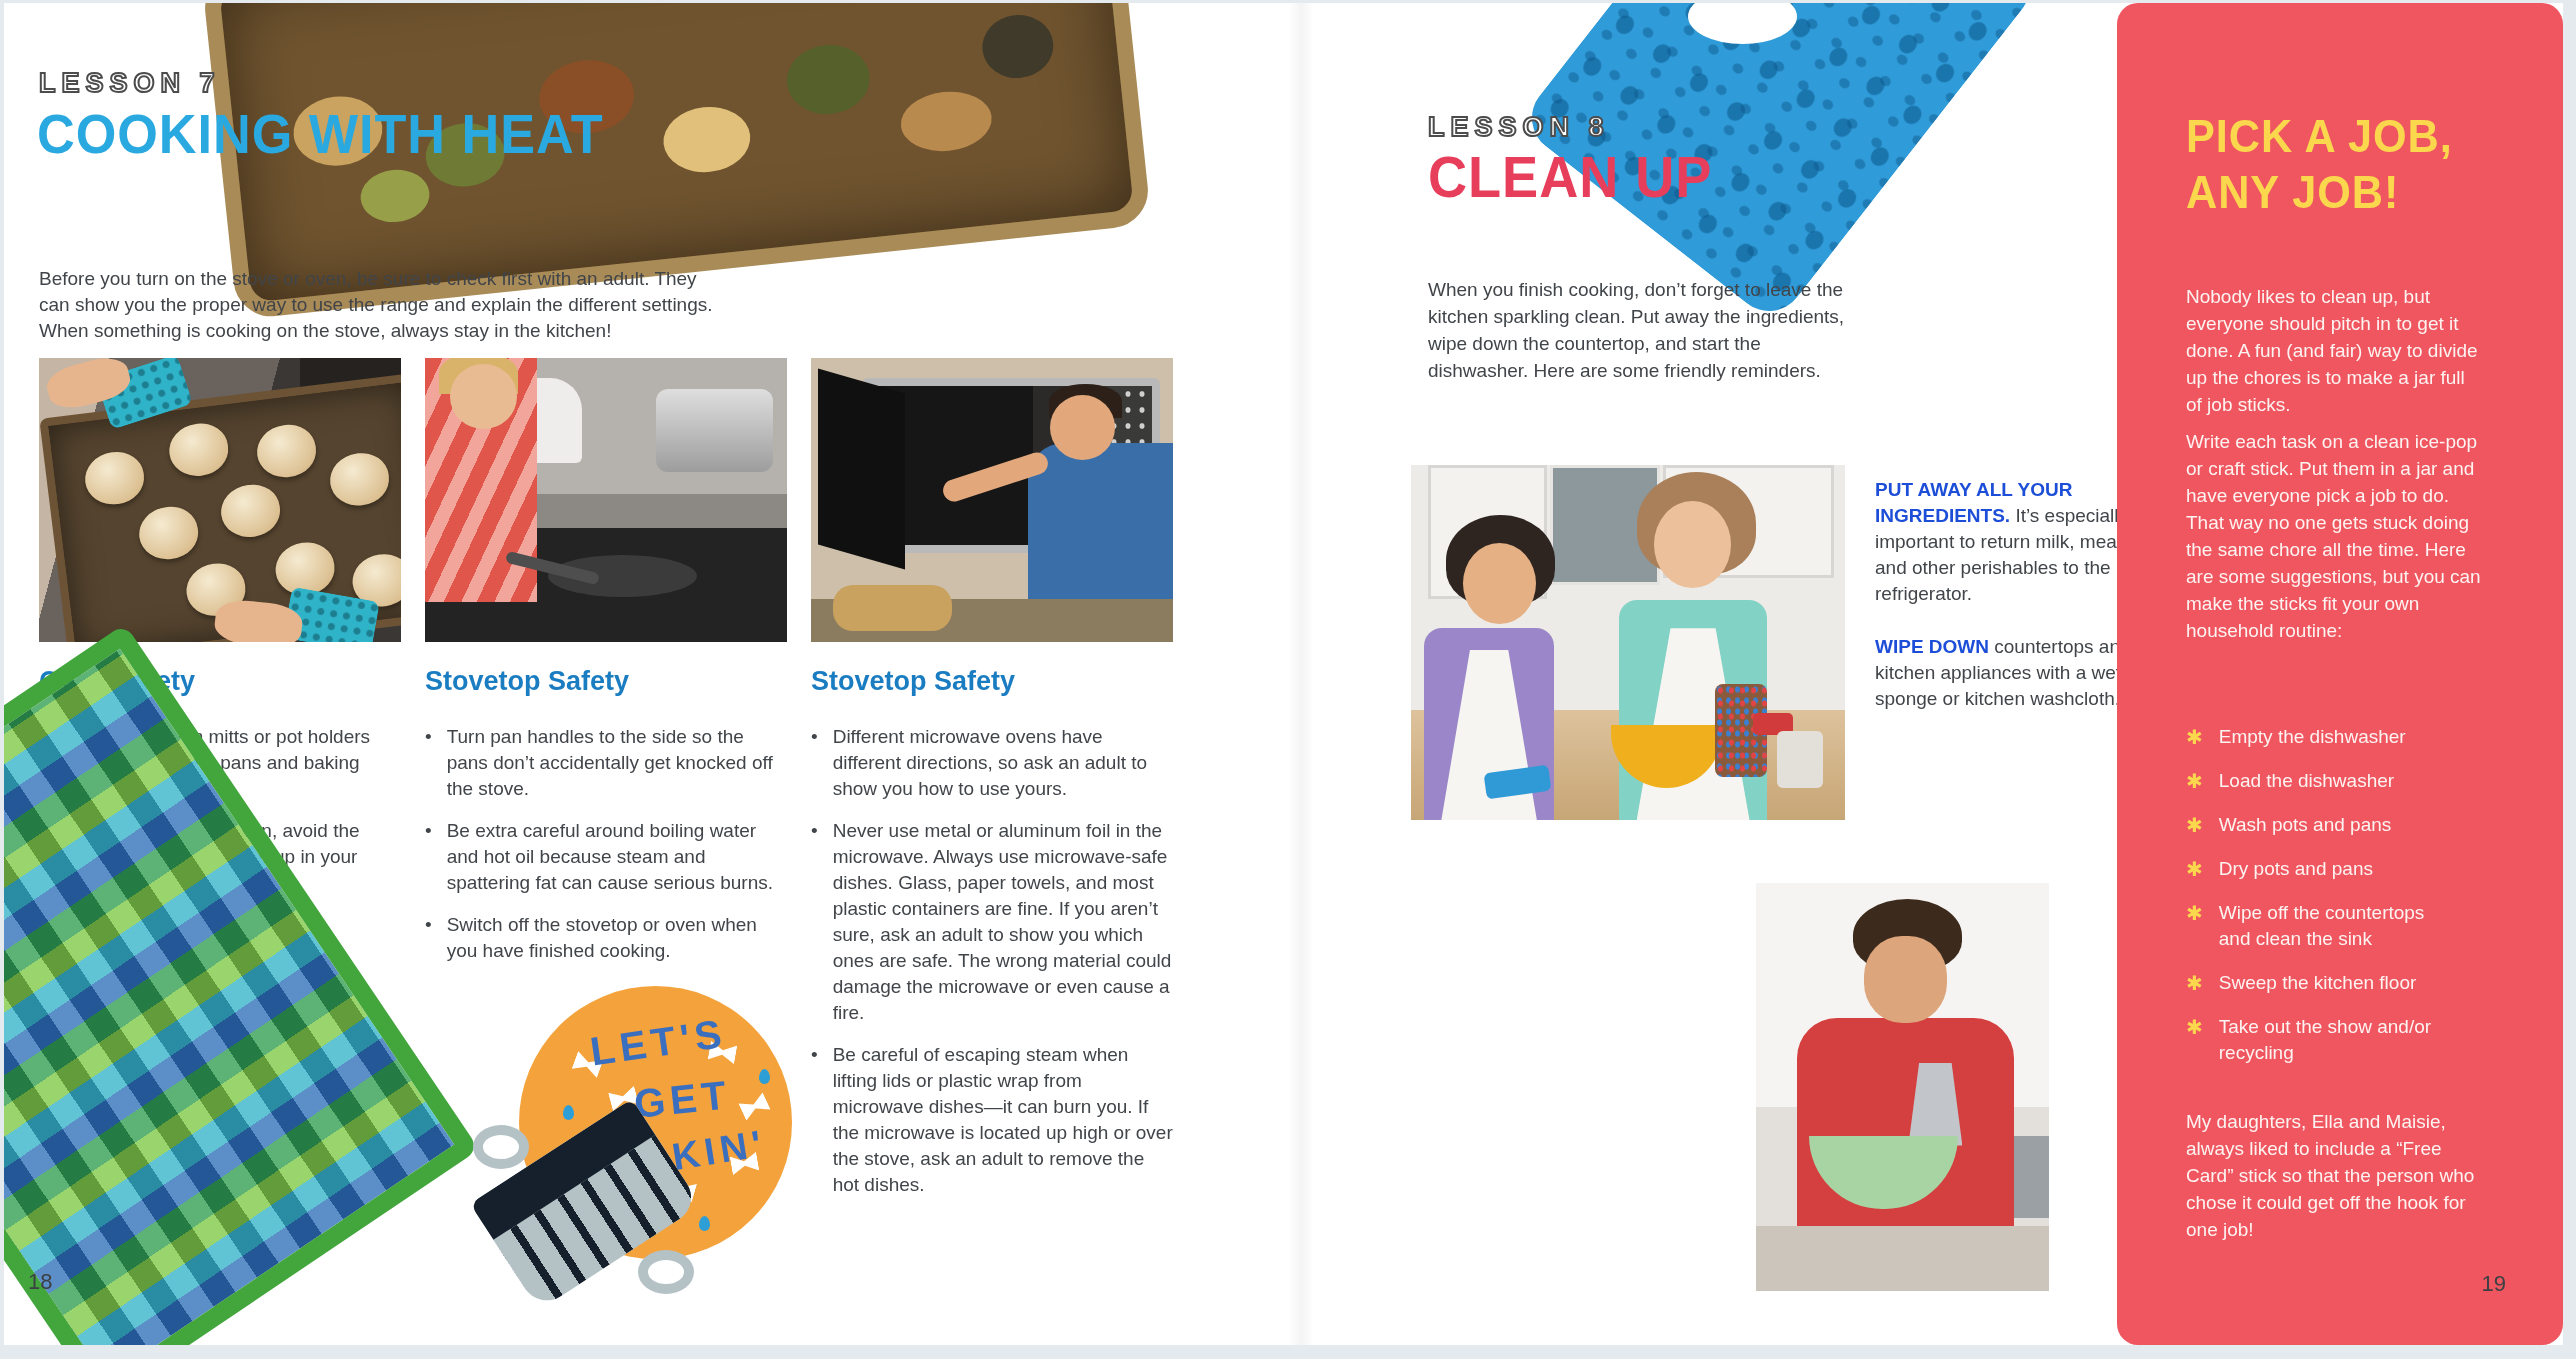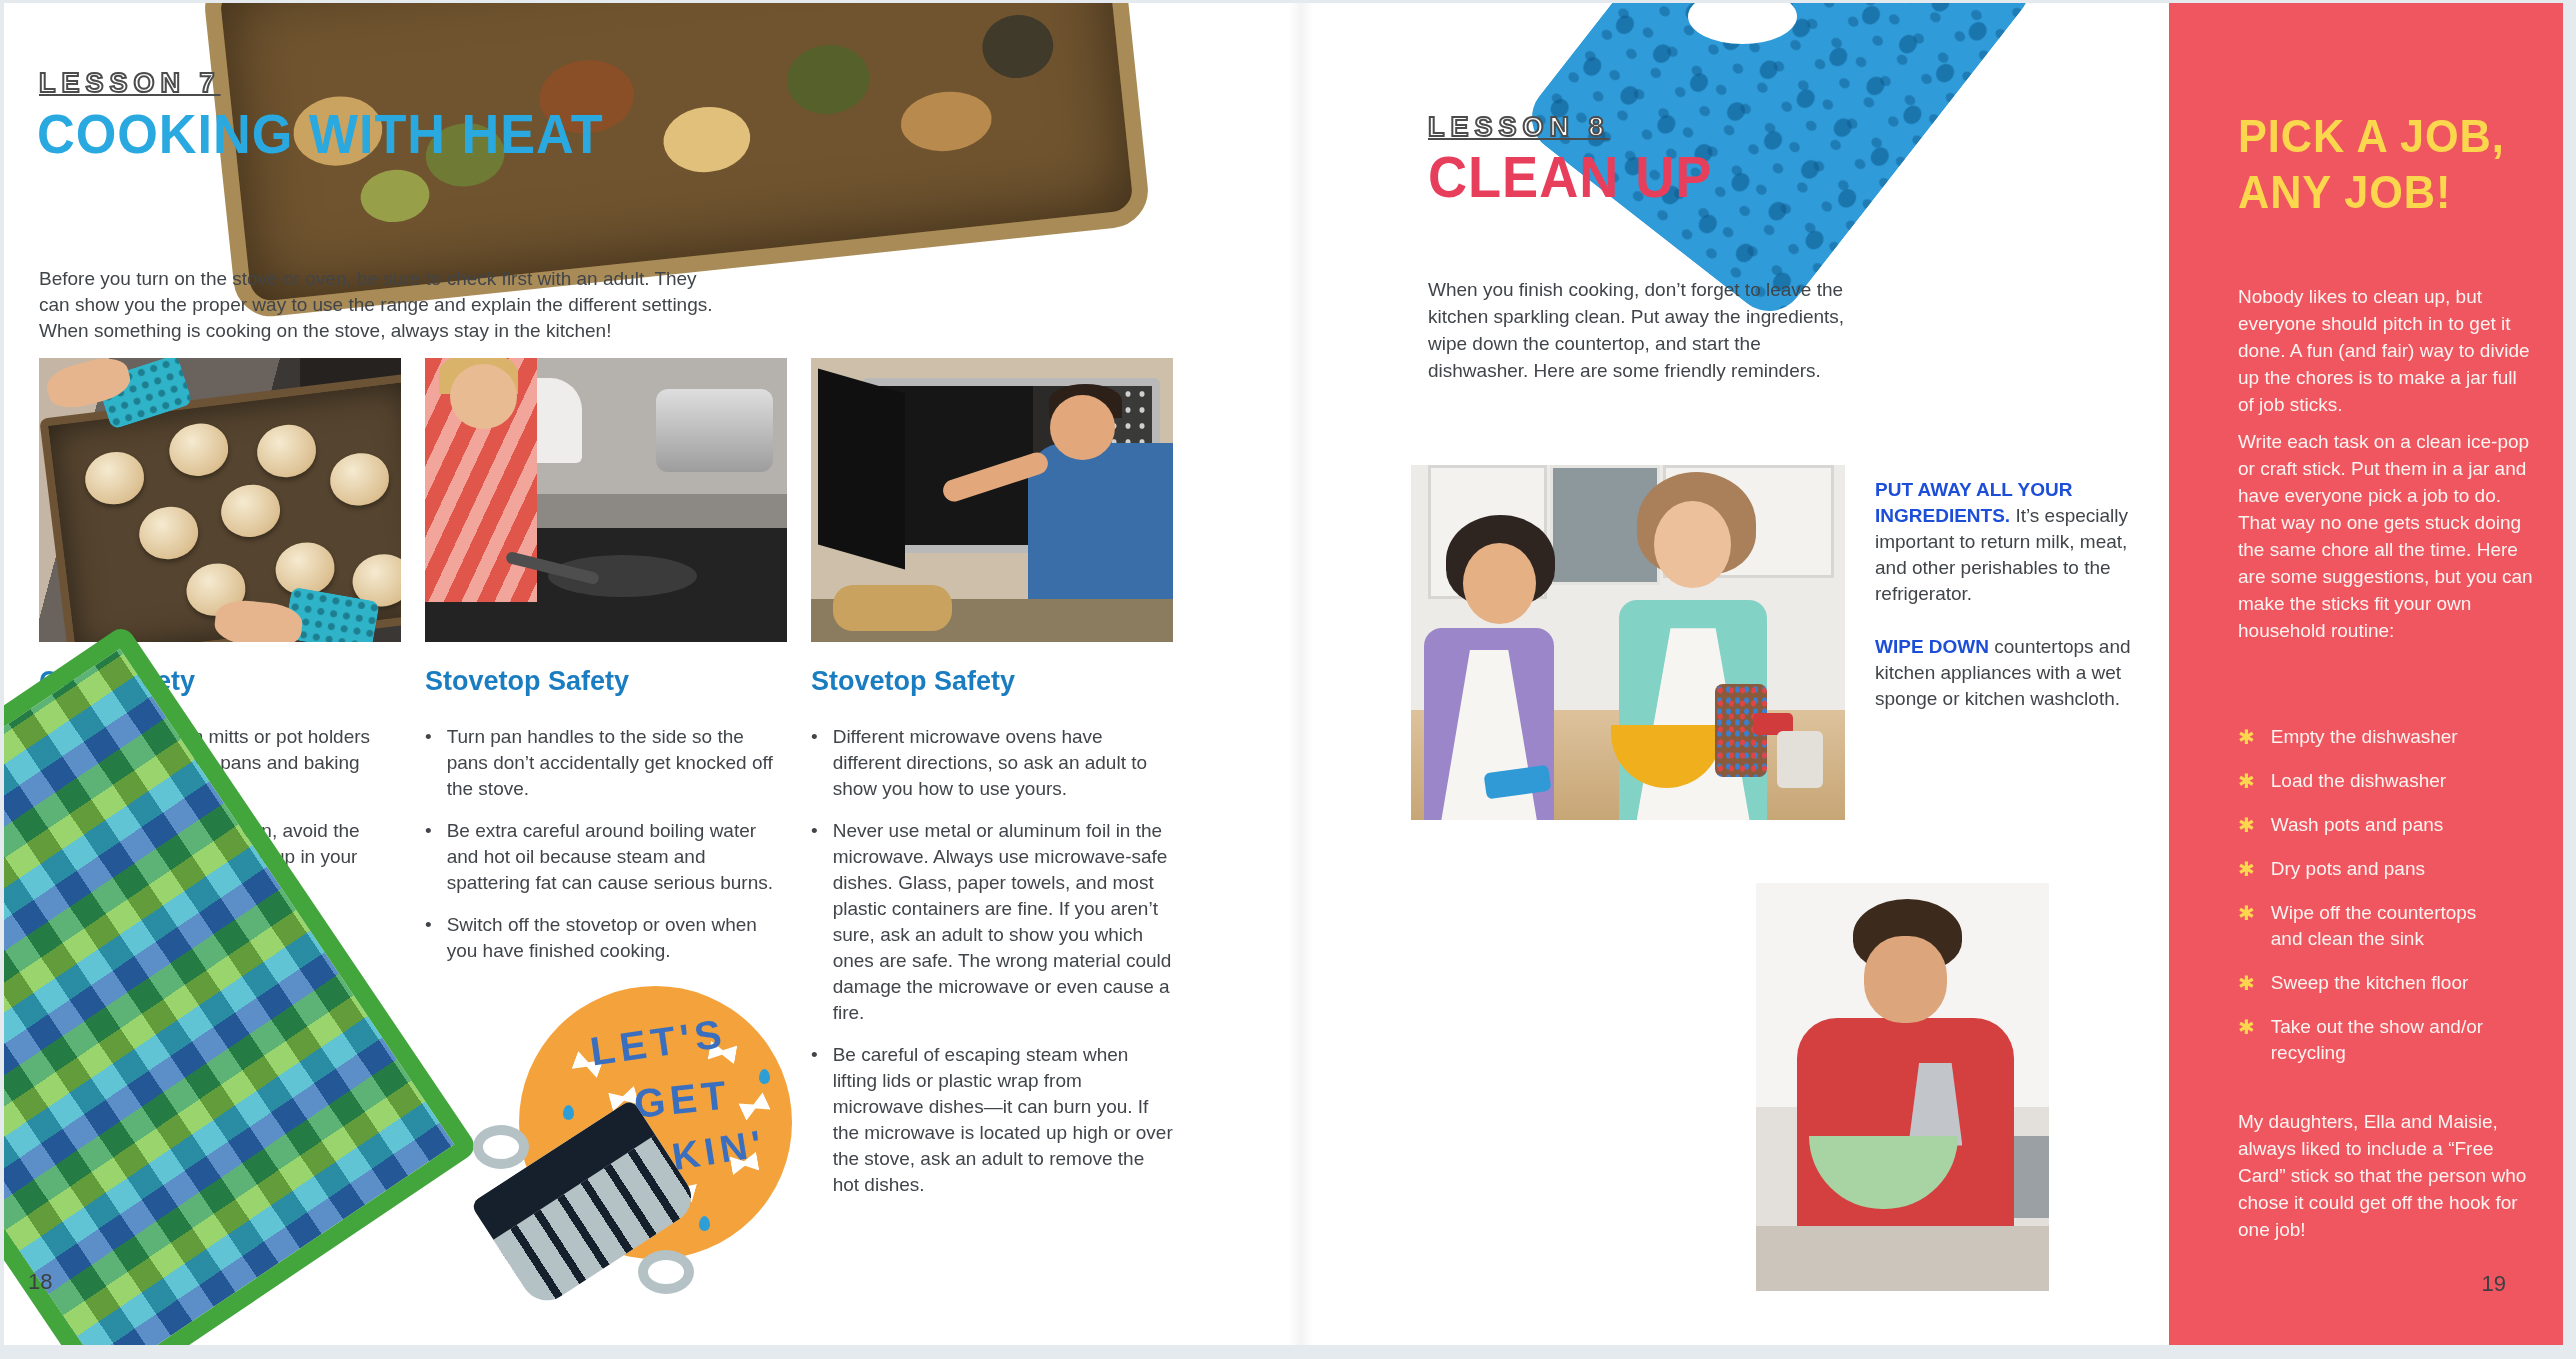--- a/index.html
+++ b/index.html
@@ -1,21 +1,21 @@
 <!DOCTYPE html>
 <html><head>
 <meta charset="utf-8">
 <style>
   html,body{margin:0;padding:0;width:2576px;height:1359px;background:#e4eaee;overflow:hidden;
     font-family:"Liberation Sans",sans-serif;}
   .spread{position:absolute;left:4px;top:3px;width:2559px;height:1342px;background:#ffffff;overflow:hidden;}
 
   
   .body-txt{font-size:19px;line-height:26px;color:#414549;}
-  .lesson-label{position:absolute;font-size:27px;font-weight:700;letter-spacing:6px;color:#fff;text-decoration:underline;
+  .lesson-label{position:absolute;font-size:27px;font-weight:700;letter-spacing:6px;color:#fff;
     -webkit-text-stroke:2px #4c4c4c;}
   .big-title{position:absolute;font-weight:800;letter-spacing:1px;transform:scaleX(.95);transform-origin:left top;white-space:nowrap;}
   .pageno{position:absolute;font-size:22px;font-weight:400;color:#3c4043;}
 
   
   .sheetpan{position:absolute;left:213px;top:-77px;width:887px;height:315px;transform:rotate(-6deg);
     background:#70542f;border:16px solid #a98b57;border-radius:38px;box-shadow:inset 0 0 69px rgba(0,0,0,.5);}
   .sp-blob{position:absolute;border-radius:50%;}
   .title-cooking{left:33px;top:99px;font-size:55px;color:#29a9e0;}
   .intro-left{position:absolute;left:35px;top:244px;width:674px;}
@@ -117,21 +117,21 @@
   .bp-counter{position:absolute;bottom:0;width:100%;height:16%;background:#cbc5bb;}
   .boy-hair{position:absolute;left:33%;top:4%;width:109px;height:73px;background:#3c2b1d;border-radius:50% 50% 42% 42%;}
   .boy-face{position:absolute;left:37%;top:13%;width:83px;height:87px;background:#dca57c;border-radius:46%;}
   .boy-apron{position:absolute;left:14%;top:33%;width:74%;height:62%;background:#d43f3f;border-radius:40px 40px 0 0;}
   .boy-strap{position:absolute;left:44%;top:26%;width:34px;height:44px;background:#d43f3f;}
   .bp-grater{position:absolute;left:52%;top:44%;width:54px;height:83px;background:#c2c6ca;
     clip-path:polygon(20% 0,80% 0,100% 100%,0 100%);}
   .bp-bowl{position:absolute;left:18%;top:62%;width:149px;height:73px;background:#a8d4a4;border-radius:0 0 79px 79px;}
 
   
-  .sidebar{position:absolute;right:0;top:0;width:394px;height:100%;background:#ef5660;}
+  .sidebar{position:absolute;right:0;top:0;width:446px;height:100%;background:#ef5660;border-radius:21px;}
   .sb-title{position:absolute;left:69px;top:105px;font-size:46px;line-height:56px;font-weight:800;color:#fbd74e;
     letter-spacing:1px;transform:scaleX(.94);transform-origin:left top;white-space:nowrap;}
   .sb-p{position:absolute;left:69px;width:299px;font-size:19px;line-height:27px;color:#fdf3f1;}
   .sb-list{position:absolute;left:69px;top:721px;width:313px;margin:0;padding:0;list-style:none;}
   .sb-list li{display:flex;gap:16px;margin-bottom:18px;font-size:19px;line-height:26px;color:#fdf3f1;}
   .sb-list .ast{color:#fbd74e;font-size:20px;flex:0 0 auto;}
   .sb-list .txt{max-width:238px;}
   .gutter{position:absolute;left:1284px;top:0;width:26px;height:100%;
     background:linear-gradient(90deg,transparent,rgba(0,0,0,.045),transparent);}
 </style>

